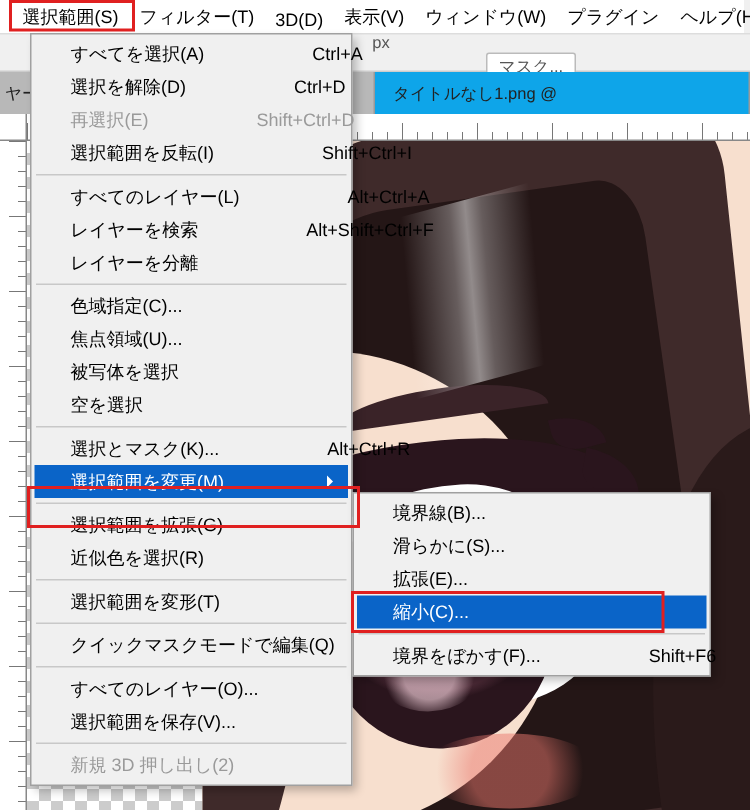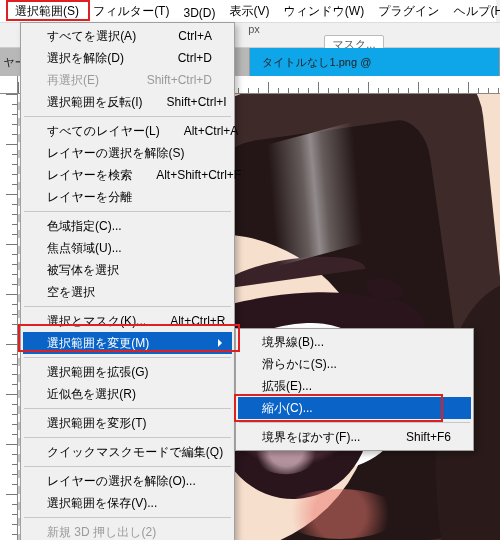--- a/index.html
+++ b/index.html
@@ -153,20 +153,21 @@
   }
   .menu .item {
     display: flex;
     align-items: center;
     height: 22px;
     padding: 0 20px 0 24px;
     white-space: nowrap;
     position: relative;
     color: #000;
     font-size: 12px;
+    gap: 48px;
   }
   .menu .item .shortcut {
     margin-left: auto;
     padding-left: 24px;
     color: #000;
   }
   .menu .item.disabled, .menu .item.disabled .shortcut { color: #9a9a9a; }
   .menu .sep { height: 1px; background: #c8c8c8; margin: 3px 1px; }
   .menu .item.has-sub::after {
     content: "";
@@ -246,23 +247,20 @@
     <div class="item">
       <span>選択範囲を反転(I)</span>
       <span class="shortcut">Shift+Ctrl+I</span>
     </div>
     <div class="sep"></div>
     <div class="item">
       <span>すべてのレイヤー(L)</span>
       <span class="shortcut">Alt+Ctrl+A</span>
     </div>
     <div class="item">
-      <span>レイヤーの選択を解除(S)</span>
-    </div>
-    <div class="item">
       <span>レイヤーを検索</span>
       <span class="shortcut">Alt+Shift+Ctrl+F</span>
     </div>
     <div class="item">
       <span>レイヤーを分離</span>
     </div>
     <div class="sep"></div>
     <div class="item">
       <span>色域指定(C)...</span>
     </div>
@@ -293,21 +291,21 @@
     <div class="sep"></div>
     <div class="item">
       <span>選択範囲を変形(T)</span>
     </div>
     <div class="sep"></div>
     <div class="item">
       <span>クイックマスクモードで編集(Q)</span>
     </div>
     <div class="sep"></div>
     <div class="item">
-      <span>レイヤーの選択を解除(O)...</span>
+      <span>すべてのレイヤー(O)...</span>
     </div>
     <div class="item">
       <span>選択範囲を保存(V)...</span>
     </div>
     <div class="sep"></div>
     <div class="item disabled">
       <span>新規 3D 押し出し(2)</span>
     </div>
   </div>
 

